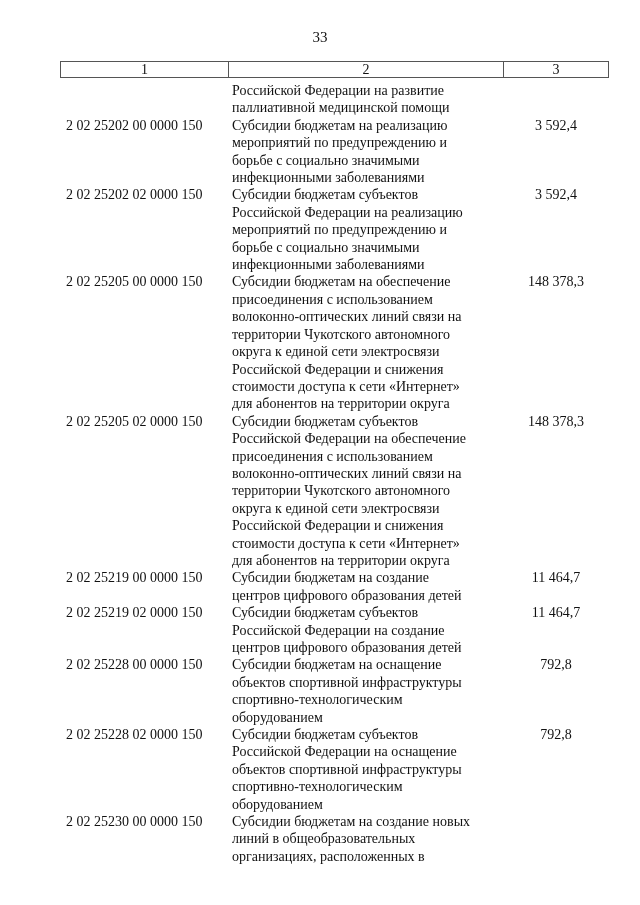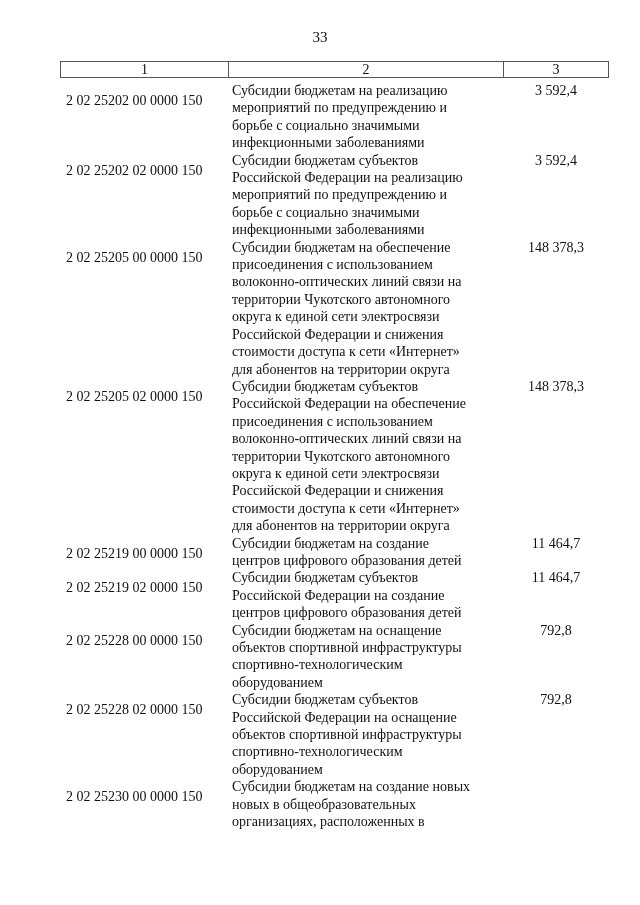--- a/index.html
+++ b/index.html
@@ -16,37 +16,45 @@
       position: absolute; top: 61px; left: 60px; width: 549px; height: 17px;
       border: 1px solid #555555; box-sizing: border-box; display: flex;
       font-size: 14px; line-height: 15px;
     }
     .table-header .hcell { text-align: center; box-sizing: border-box; }
     .table-header .h1 { width: 168px; border-right: 1px solid #555555; }
     .table-header .h2 { width: 275px; border-right: 1px solid #555555; }
     .table-header .h3 { flex: 1; }
     .rows { position: absolute; top: 82px; left: 60px; width: 549px; }
     .row { display: flex; font-size: 14px; line-height: 17.4px; }
-    .code { width: 172px; box-sizing: border-box; padding-left: 6px; white-space: nowrap; margin-top: 10px; }
+    .code { width: 172px; box-sizing: border-box; padding-left: 6px; white-space: nowrap; }
     .desc { width: 275px; box-sizing: border-box; padding-left: 0; }
     .desc .line { display: block; white-space: nowrap; }
     .amount { flex: 1; text-align: center; white-space: nowrap; padding-right: 4px; }
   </style>
 </head>
 <body>
 
 <div class="page-number">33</div>
 
 <div class="table-header">
   <div class="hcell h1">1</div>
   <div class="hcell h2">2</div>
   <div class="hcell h3">3</div>
 </div>
 
 <div class="rows">
+  <div class="row">
+    <div class="code"></div>
+    <div class="desc">
+      <span class="line">Российской Федерации на развитие</span>
+      <span class="line">паллиативной медицинской помощи</span>
+    </div>
+    <div class="amount"></div>
+  </div>
   <div id="rows-container">
       <div class="row">
         <div class="code">2 02 25202 00 0000 150</div>
         <div class="desc">
           <span class="line">Субсидии бюджетам на реализацию</span>
           <span class="line">мероприятий по предупреждению и</span>
           <span class="line">борьбе с социально значимыми</span>
           <span class="line">инфекционными заболеваниями</span>
         </div>
         <div class="amount">3 592,4</div>
@@ -126,18 +134,18 @@
           <span class="line">объектов спортивной инфраструктуры</span>
           <span class="line">спортивно-технологическим</span>
           <span class="line">оборудованием</span>
         </div>
         <div class="amount">792,8</div>
       </div>
       <div class="row">
         <div class="code">2 02 25230 00 0000 150</div>
         <div class="desc">
           <span class="line">Субсидии бюджетам на создание новых</span>
-          <span class="line">новых в общеобразовательных</span>
+          <span class="line">линий в общеобразовательных</span>
           <span class="line">организациях, расположенных в</span>
         </div>
       </div>
     </div>
 </div>
 
 </body></html>

